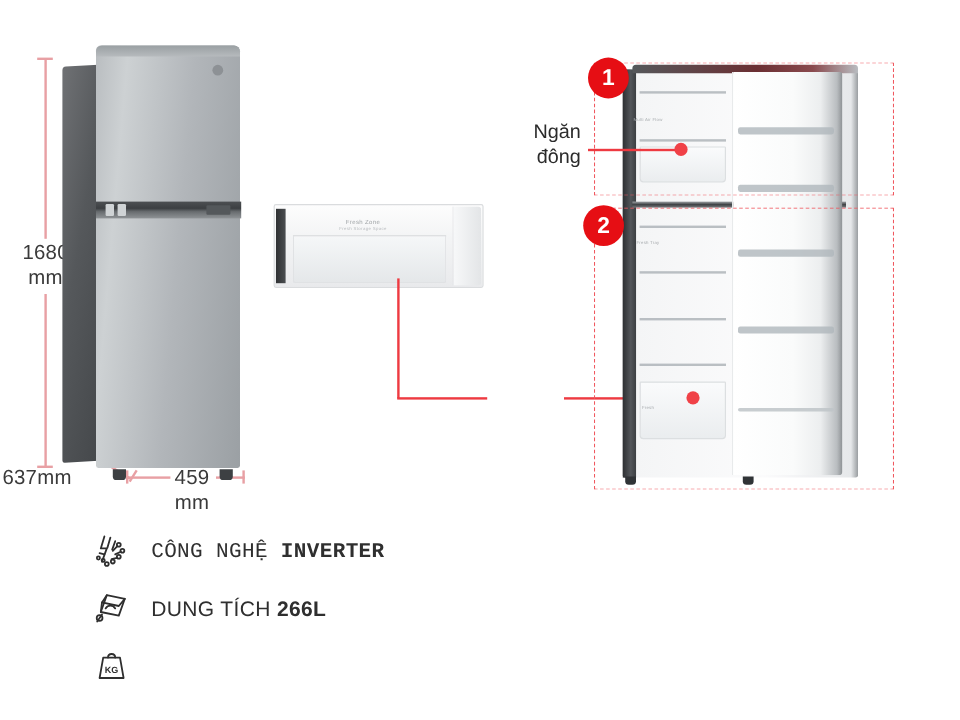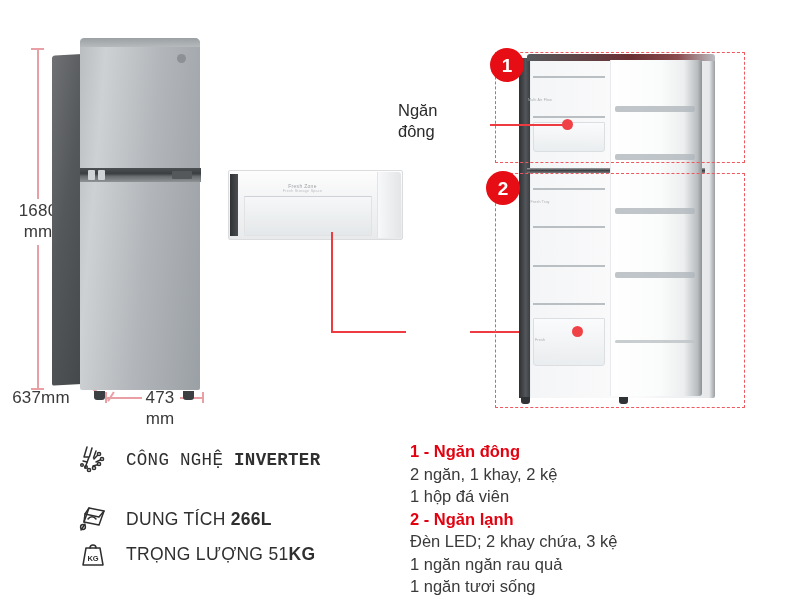--- a/index.html
+++ b/index.html
@@ -223,21 +223,21 @@
     position:absolute;
     width: 11px; height: 11px;
     border-radius: 50%;
     background: #f04147;
   }
   .callout {
     position:absolute;
     font-size: 16.5px;
     line-height: 21px;
     color: #2b2b2b;
-    text-align: left;
+    text-align: right;
     white-space: pre-line;
   }
   .callout.center { text-align: center; }
 
   
   .feature-row {
     position:absolute;
     display:flex;
     align-items:center;
     gap: 16px;
@@ -277,30 +277,30 @@
 
 <div id="stage">
 
   <div class="abs rule-v" style="left:37px; top:49px; height:150px;"></div>
   <div class="abs cap-h" style="left:31px; top:48px;"></div>
   <div class="abs dim-text" style="left:2px; top:200px; width:72px;">1680
 mm</div>
   <div class="abs rule-v" style="left:37px; top:245px; height:144px;"></div>
   <div class="abs cap-h" style="left:31px; top:388px;"></div>
 
-  <div class="abs dim-text" style="left:2px; top:387px; width:78px; text-align:center;">637mm</div>
+  <div class="abs dim-text" style="left:2px; top:387px; width:78px; text-align:left;">637mm</div>
   <div class="abs" style="left:83px; top:372px; width:34px; height:28px;">
     <div class="abs rule-h" style="left:0; top:10px; width:30px; transform:rotate(32deg); transform-origin:left center;"></div>
     <div class="abs cap-v" style="left:0px; top:5px; transform:rotate(32deg);"></div>
     <div class="abs cap-v" style="left:27px; top:19px; transform:rotate(32deg);"></div>
   </div>
 
   <div class="abs rule-h" style="left:105px; top:397px; width:37px;"></div>
   <div class="abs cap-v" style="left:105px; top:392px;"></div>
-  <div class="abs dim-text" style="left:137px; top:387px; width:46px;">473
+  <div class="abs dim-text" style="left:137px; top:387px; width:46px;">459
 mm</div>
   <div class="abs rule-h" style="left:180px; top:397px; width:24px;"></div>
   <div class="abs cap-v" style="left:202px; top:392px;"></div>
 
   <div class="abs fridge-closed" style="left:52px; top:38px;">
     <div class="fc-side"></div>
     <div class="fc-front">
       <div class="fc-logo"></div>
     </div>
     <div class="fc-top"></div>
@@ -392,21 +392,21 @@
         <path d="M6 17 L10 18"></path>
         <circle cx="5" cy="21" r="1.3"></circle>
         <circle cx="9" cy="23" r="1.3"></circle>
       </svg>
     </div>
     <div class="feat-text">
       <span>CÔNG NGHỆ </span><b>INVERTER</b>
     </div>
   </div>
 
-  <div class="feature-row" style="left:76px; top:490px;margin-top:12px;">
+  <div class="feature-row" style="left:76px; top:490px;">
     <div class="feat-icon">
       <svg width="32" height="32" viewBox="0 0 32 32" fill="none" stroke="#2f2f2f" stroke-width="1.5" stroke-linecap="round" stroke-linejoin="round">
         <path d="M12 5 L27 8 L22 22 L7 19 Z"></path>
         <path d="M12 5 L8 11 L7 19"></path>
         <path d="M8 11 L22 14 L27 8"></path>
         <path d="M11 16 C13 13, 17 13, 19 16"></path>
         <circle cx="6" cy="24" r="2.4"></circle>
         <path d="M4 27 L8 21"></path>
       </svg>
     </div>
@@ -416,28 +416,16 @@
   </div>
 
   <div class="feature-row" style="left:76px; top:537px;">
     <div class="feat-icon">
       <svg width="32" height="32" viewBox="0 0 32 32" fill="none" stroke="#2f2f2f" stroke-width="1.5" stroke-linecap="round" stroke-linejoin="round">
         <path d="M9 10 L23 10 L26 27 L6 27 Z"></path>
         <path d="M13 10 C13 6, 19 6, 19 10"></path>
         <text x="16" y="22.5" font-family="'Liberation Sans', sans-serif" font-size="7.5" font-weight="700" fill="#2f2f2f" stroke="none" text-anchor="middle">KG</text>
       </svg>
     </div>
-    <div class="feat-text">
-      <span>TRỌNG LƯỢNG 51</span><b>KG</b>
-    </div>
-  </div>
-
-  <div class="spec-list">
-    <div class="spec-line head">1 - Ngăn đông</div>
-    <div class="spec-line">2 ngăn, 1 khay, 2 kệ</div>
-    <div class="spec-line">1 hộp đá viên</div>
-    <div class="spec-line head">2 - Ngăn lạnh</div>
-    <div class="spec-line">Đèn LED; 2 khay chứa, 3 kệ</div>
-    <div class="spec-line">1 ngăn ngăn rau quả</div>
-    <div class="spec-line">1 ngăn tươi sống</div>
-  </div>
+  </div>
+
 
 </div>
 
 </body></html>

